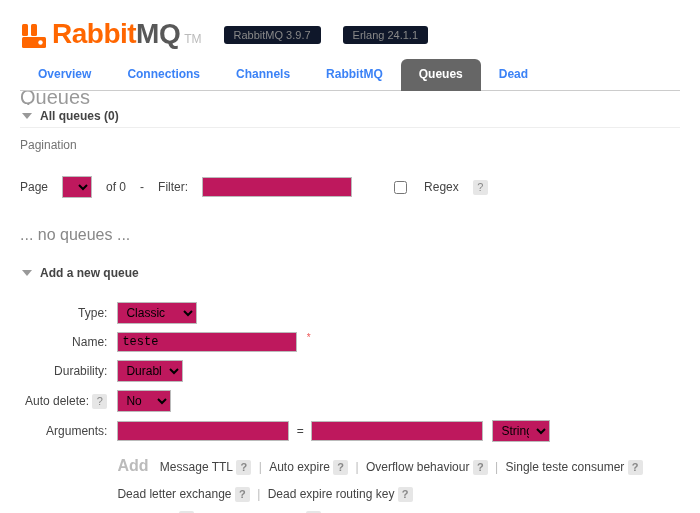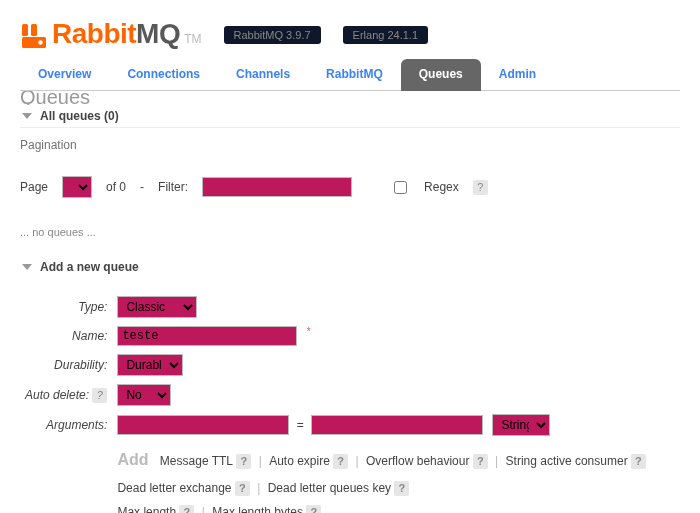--- a/index.html
+++ b/index.html
@@ -107,26 +107,26 @@
     color: #888;
     font-size: 11px;
     width: 15px; height: 15px;
     line-height: 15px;
     text-align: center;
     border-radius: 2px;
     cursor: pointer;
   }
   .no-queues {
     color: #888;
-    font-size: 11px;
+    font-size: 16px;
     padding: 28px 0 18px 0;
   }
   .form-table { border-collapse: collapse; margin-top: 14px; }
   .form-table td { padding: 4px 5px; vertical-align: middle; }
-  .form-table td.label { text-align: right; font-size: 12px; color: #444; white-space: nowrap; font-style: italic; }
+  .form-table td.label { text-align: right; font-size: 12px; color: #444; white-space: nowrap; }
   .req { color: #e55; font-size: 10px; margin-left: 6px; vertical-align: top; }
   .arg-row input.kv { width: 172px; }
   .eq { padding: 0 4px; }
   .add-hint { color: #bbb; font-size: 16px; margin-right: 8px; }
   .arg-hints { line-height: 2.0; color: #444; font-weight: 700; }
   .arg-hints .item { font-weight: 400; }
   .arg-hints .sep { color: #bbb; padding: 0 4px; font-weight: 400; }
   .filter-input { width: 150px; }
 </style>
 </head>
@@ -148,21 +148,21 @@
   <span class="version-pill">RabbitMQ 3.9.7</span>
   <span class="version-pill">Erlang 24.1.1</span>
 </div>
 
 <div class="tabs">
   <div class="tab">Overview</div>
   <div class="tab">Connections</div>
   <div class="tab">Channels</div>
   <div class="tab">RabbitMQ</div>
   <div class="tab active">Queues</div>
-  <div class="tab">Admin</div>
+  <div class="tab">Dead</div>
 </div>
 
 <div class="cutoff-title">Queues</div>
 
 <div class="section-head">
   <span class="chev"></span>
   <span class="title">All queues (0)</span>
 </div>
 
 <div class="pagination-label">Pagination</div>
@@ -240,27 +240,27 @@
       <span class="add-hint">Add</span>
       <span class="item">Message TTL</span>
       <span class="help">?</span>
       <span class="sep">|</span>
       <span class="item">Auto expire</span>
       <span class="help">?</span>
       <span class="sep">|</span>
       <span class="item">Overflow behaviour</span>
       <span class="help">?</span>
       <span class="sep">|</span>
-      <span class="item">String active consumer</span>
+      <span class="item">Single teste consumer</span>
       <span class="help">?</span>
       <br>
       <span class="item">Dead letter exchange</span>
       <span class="help">?</span>
       <span class="sep">|</span>
-      <span class="item">Dead letter queues key</span>
+      <span class="item">Dead expire routing key</span>
       <span class="help">?</span>
       <br>
       <span class="item">Max length</span>
       <span class="help">?</span>
       <span class="sep">|</span>
       <span class="item">Max length bytes</span>
       <span class="help">?</span>
       <br>
       
       

